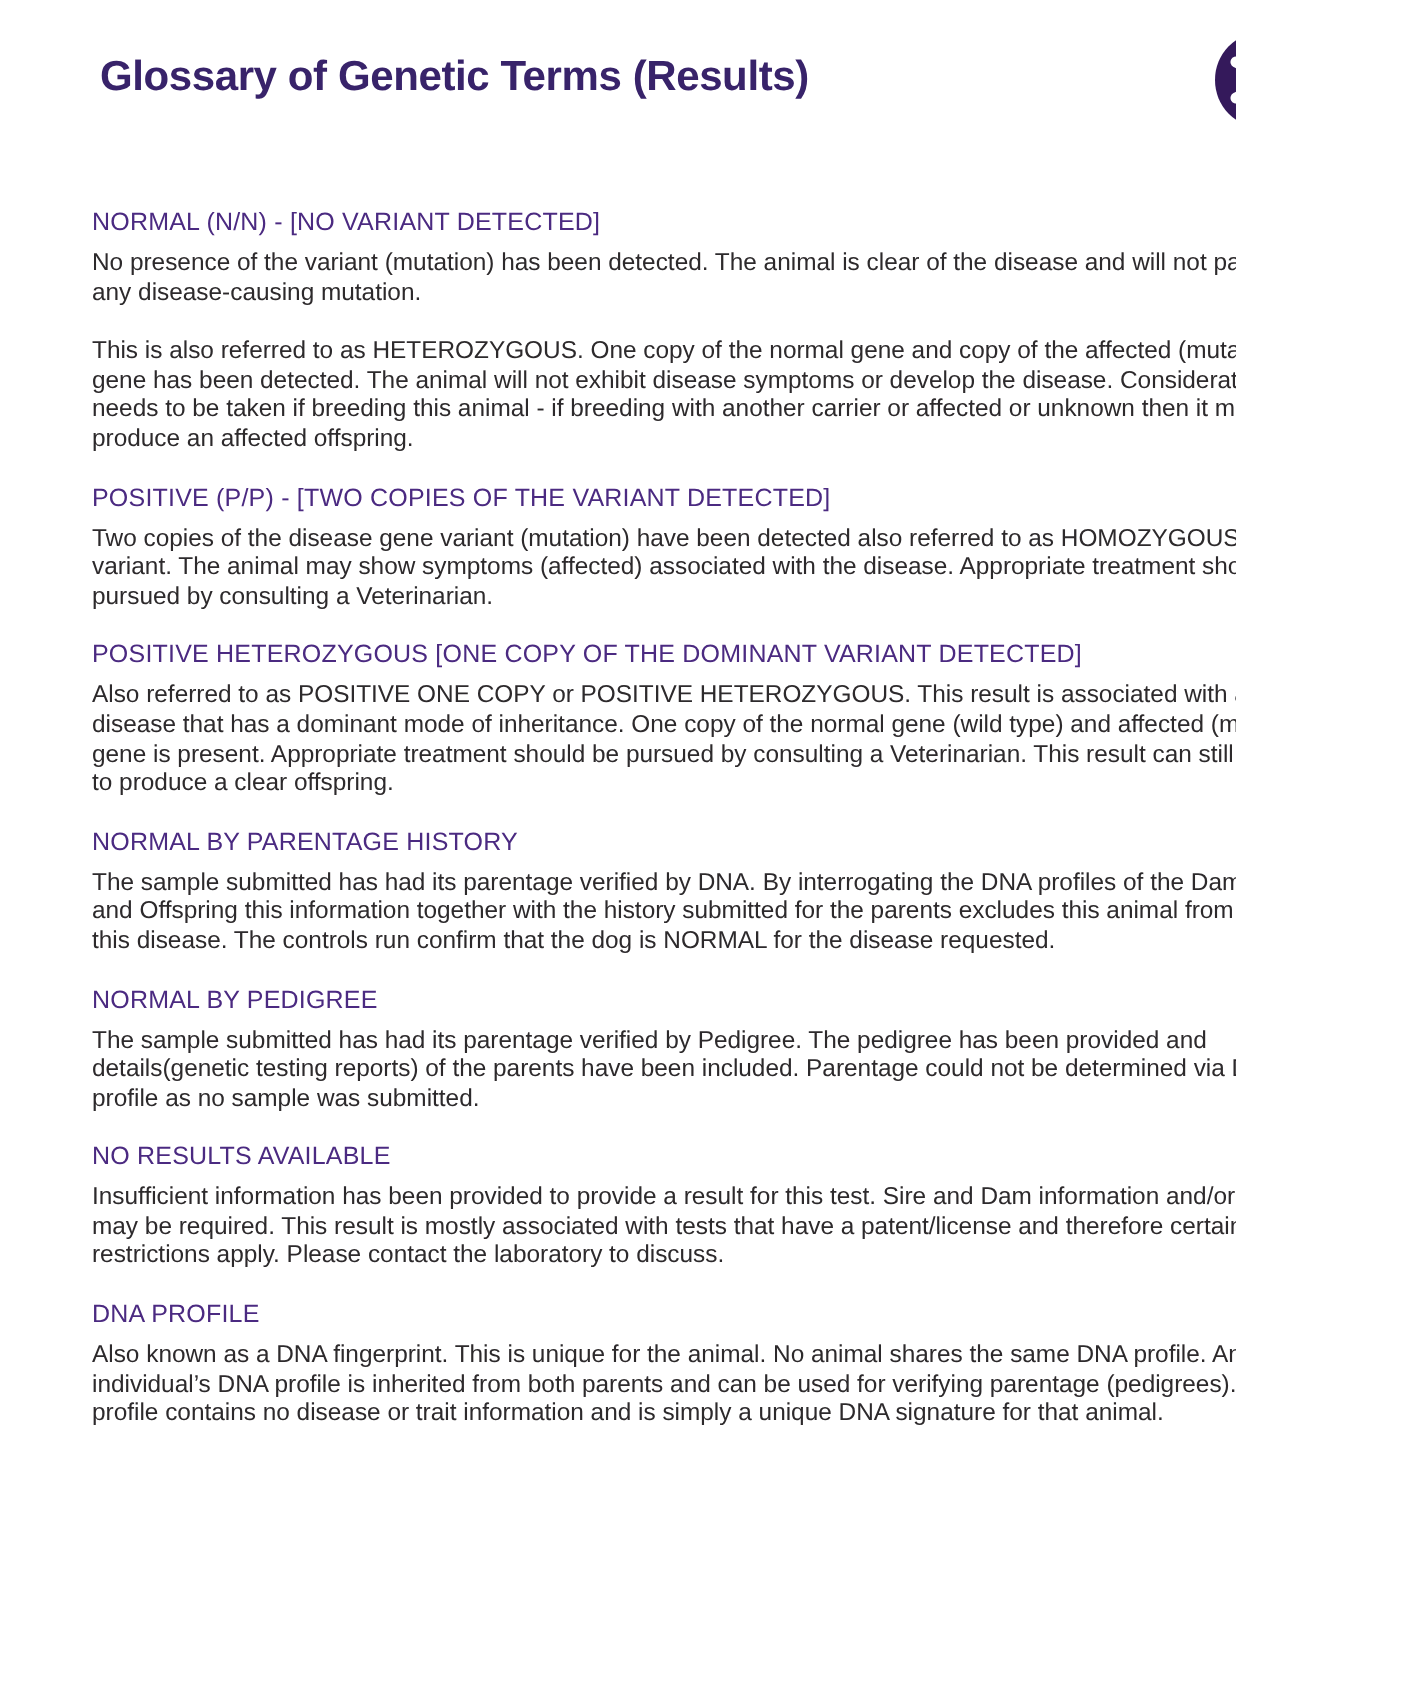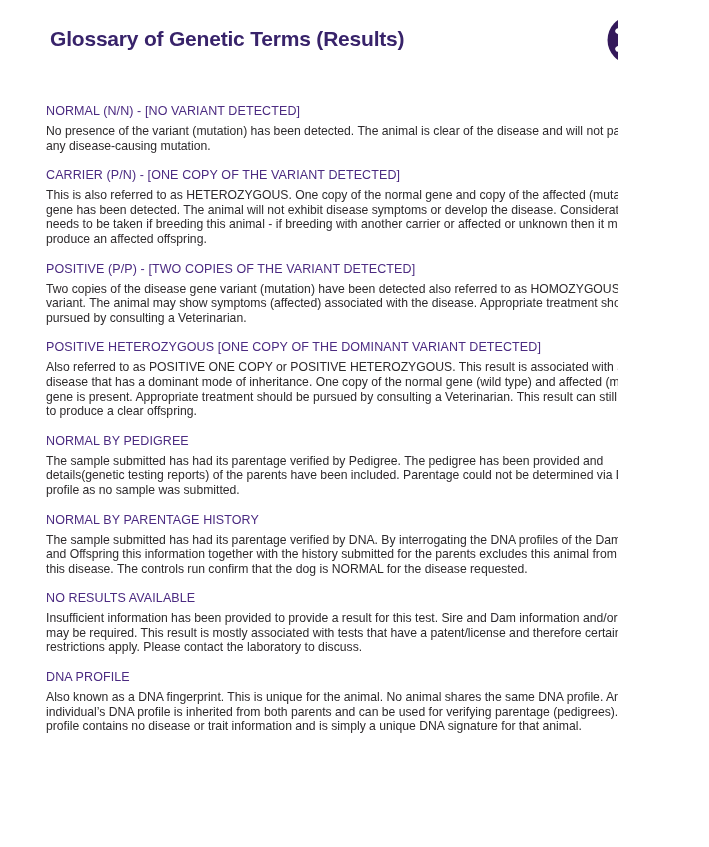--- a/index.html
+++ b/index.html
@@ -89,42 +89,41 @@
   </div>
 
   <main class="content">
 
     <section class="term">
       <h2 class="term-heading">NORMAL (N/N) - [NO VARIANT DETECTED]</h2>
       <p class="term-body">No presence of the variant (mutation) has been detected. The animal is clear of the disease and will not pass on any disease-causing mutation.</p>
     </section>
 
     <section class="term">
-      <h2 class="term-heading">CARRIER (P/N) - [ONE COPY OF THE VARIANT DETECTED]</h2>
       <p class="term-body">This is also referred to as HETEROZYGOUS. One copy of the normal gene and copy of the affected (mutant) gene has been detected. The animal will not exhibit disease symptoms or develop the disease. Consideration needs to be taken if breeding this animal - if breeding with another carrier or affected or unknown then it may produce an affected offspring.</p>
     </section>
 
     <section class="term">
       <h2 class="term-heading">POSITIVE (P/P) - [TWO COPIES OF THE VARIANT DETECTED]</h2>
       <p class="term-body">Two copies of the disease gene variant (mutation) have been detected also referred to as HOMOZYGOUS for the variant. The animal may show symptoms (affected) associated with the disease. Appropriate treatment should be pursued by consulting a Veterinarian.</p>
     </section>
 
     <section class="term">
       <h2 class="term-heading">POSITIVE HETEROZYGOUS [ONE COPY OF THE DOMINANT VARIANT DETECTED]</h2>
       <p class="term-body">Also referred to as POSITIVE ONE COPY or POSITIVE HETEROZYGOUS. This result is associated with a disease that has a dominant mode of inheritance. One copy of the normal gene (wild type) and affected (mutant) gene is present. Appropriate treatment should be pursued by consulting a Veterinarian. This result can still be used to produce a clear offspring.</p>
     </section>
 
     <section class="term">
-      <h2 class="term-heading">NORMAL BY PEDIGREE</h2>
-      <p class="term-body">The sample submitted has had its parentage verified by Pedigree. The pedigree has been provided and details(genetic testing reports) of the parents have been included. Parentage could not be determined via DNA profile as no sample was submitted.</p>
+      <h2 class="term-heading">NORMAL BY PARENTAGE HISTORY</h2>
+      <p class="term-body">The sample submitted has had its parentage verified by DNA. By interrogating the DNA profiles of the Dam, Sire and Offspring this information together with the history submitted for the parents excludes this animal from having this disease. The controls run confirm that the dog is NORMAL for the disease requested.</p>
     </section>
 
     <section class="term">
-      <h2 class="term-heading">NORMAL BY PARENTAGE HISTORY</h2>
-      <p class="term-body">The sample submitted has had its parentage verified by DNA. By interrogating the DNA profiles of the Dam, Sire and Offspring this information together with the history submitted for the parents excludes this animal from having this disease. The controls run confirm that the dog is NORMAL for the disease requested.</p>
+      <h2 class="term-heading">NORMAL BY PEDIGREE</h2>
+      <p class="term-body">The sample submitted has had its parentage verified by Pedigree. The pedigree has been provided and details(genetic testing reports) of the parents have been included. Parentage could not be determined via DNA profile as no sample was submitted.</p>
     </section>
 
     <section class="term">
       <h2 class="term-heading">NO RESULTS AVAILABLE</h2>
       <p class="term-body">Insufficient information has been provided to provide a result for this test. Sire and Dam information and/or sample may be required. This result is mostly associated with tests that have a patent/license and therefore certain restrictions apply. Please contact the laboratory to discuss.</p>
     </section>
 
     <section class="term">
     </section>
 

